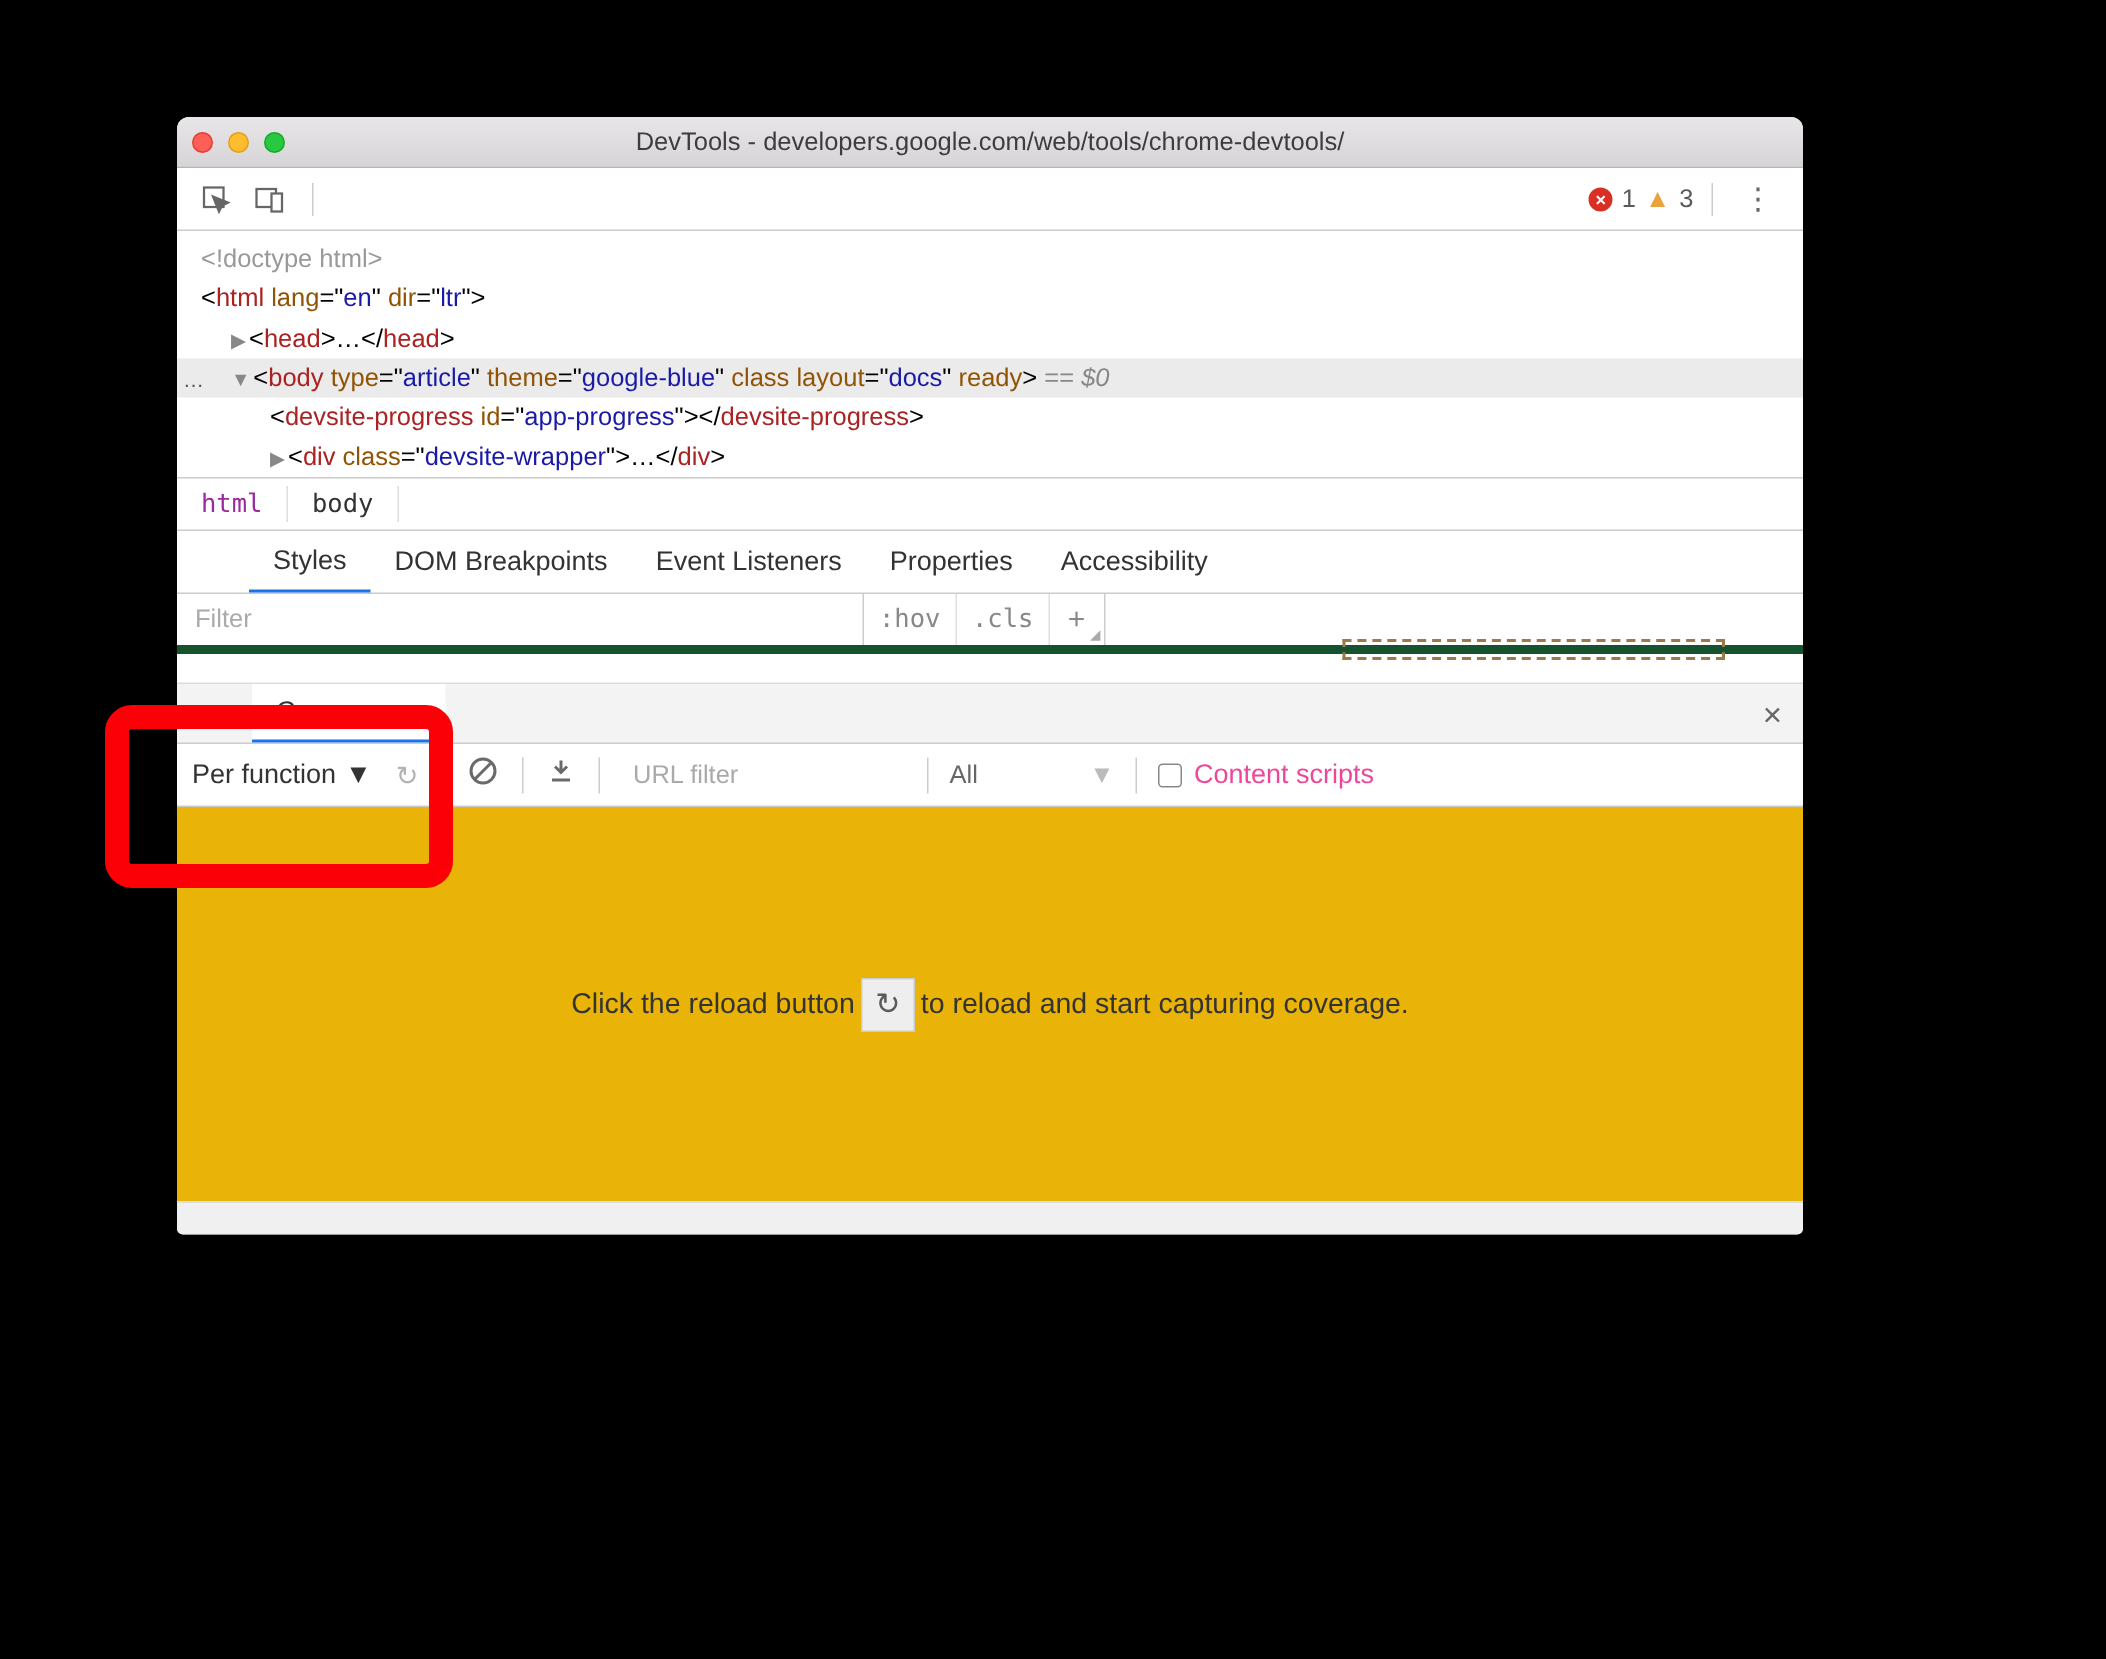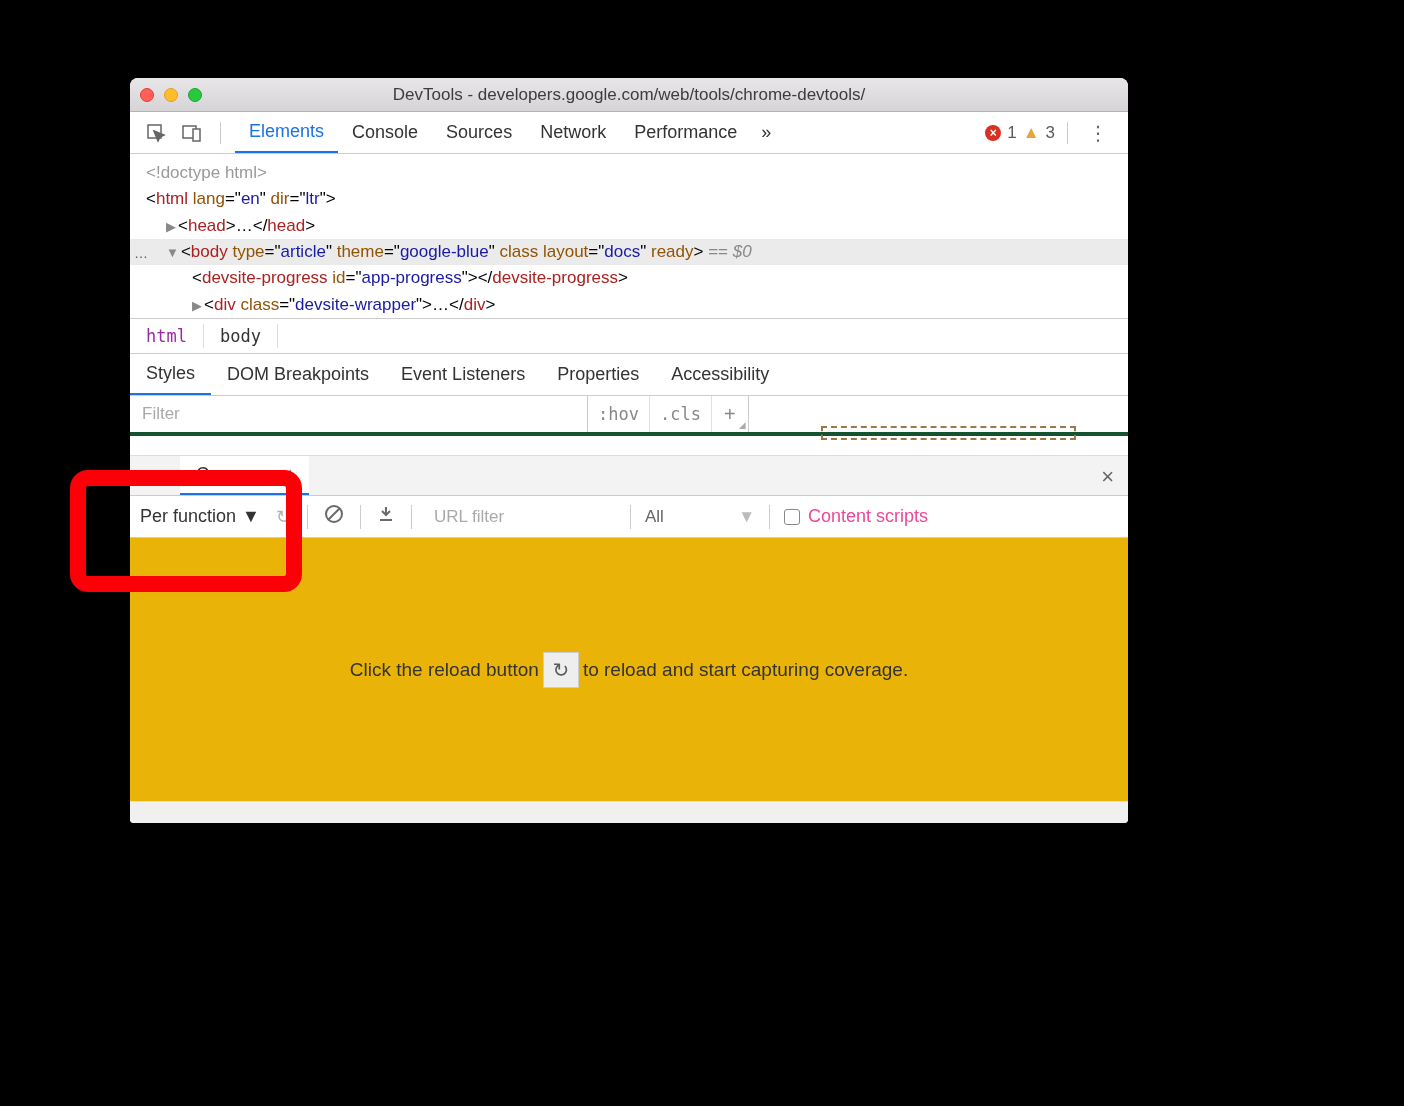--- a/index.html
+++ b/index.html
@@ -6,23 +6,23 @@
 body {
   background: #000;
   width: 1404px;
   height: 1106px;
   font-family: "Helvetica Neue", Arial, sans-serif;
   font-size: 18px;
   position: relative;
 }
 .window {
   position: absolute;
-  left: 130px;
+  left: 118px;
   top: 78px;
-  width: 998px;
+  width: 1084px;
   height: 745px;
   background: #fff;
   border-radius: 8px 8px 4px 4px;
   box-shadow: 0 30px 60px rgba(0,0,0,0.4);
   overflow: hidden;
   display: flex;
   flex-direction: column;
 }
 .titlebar {
   height: 34px;
@@ -103,26 +103,27 @@
 }
 .crumb { padding: 0 16px; font-family: monospace; font-size: 17px; color: #333; cursor: pointer; height: 100%; display: flex; align-items: center; }
 .crumb.highlight { color: #9b2aa0; }
 .crumb-sep { width: 1px; height: 24px; background: #ddd; }
 .styles-tabs {
   height: 42px;
   border-bottom: 1px solid #ccc;
   display: flex;
   align-items: center;
   background: #fff;
+  padding-left: 48px;
 }
 .stab { padding: 0 16px; height: 100%; display: flex; align-items: center; color: #333; cursor: pointer; font-size: 18px; }
 .stab.active { color: #333; border-bottom: 2px solid #1a73e8; }
 .filter-bar {
   height: 40px;
-  border-bottom: 4px solid #14532d;
+  border-bottom: 6px solid #14532d;
   display: flex;
   align-items: center;
   position: relative;
 }
 .filter-input {
   flex: 0 0 auto;
   width: 458px;
   height: 100%;
   border: none;
   border-right: 1px solid #ccc;
@@ -234,28 +235,20 @@
           <path d="M8 8 l10 4 -4 2 -2 4 z" fill="#666"></path>
         </svg>
     </span>
     <span class="tool-icon">
       <svg width="20" height="20" viewBox="0 0 20 20" fill="none" stroke="#666" stroke-width="1.5">
           <rect x="1" y="3" width="13" height="12"></rect>
           <rect x="11" y="6" width="7" height="12" fill="#fff"></rect>
         </svg>
     </span>
     <span class="tab-sep"></span>
-    <div class="tabs">
-      <div class="tab active">Elements</div>
-      <div class="tab">Console</div>
-      <div class="tab">Sources</div>
-      <div class="tab">Network</div>
-      <div class="tab">Performance</div>
-      <div class="more-tabs">»</div>
-    </div>
     <div class="status-indicators">
       <span class="err-dot">×</span>
       <span>1</span>
       <span class="warn-tri">▲</span>
       <span>3</span>
       <span class="tab-sep"></span>
       <span class="kebab">⋮</span>
     </div>
   </div>
 

